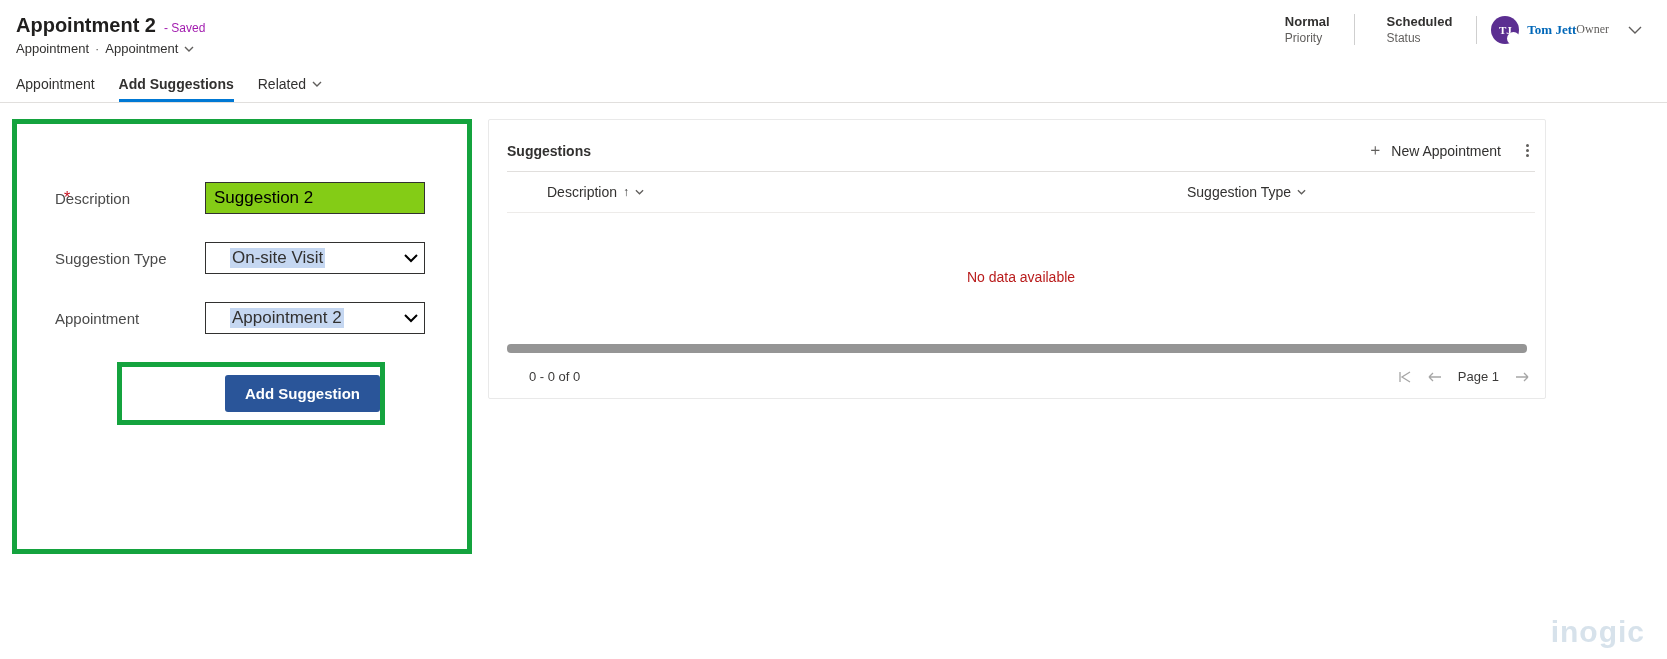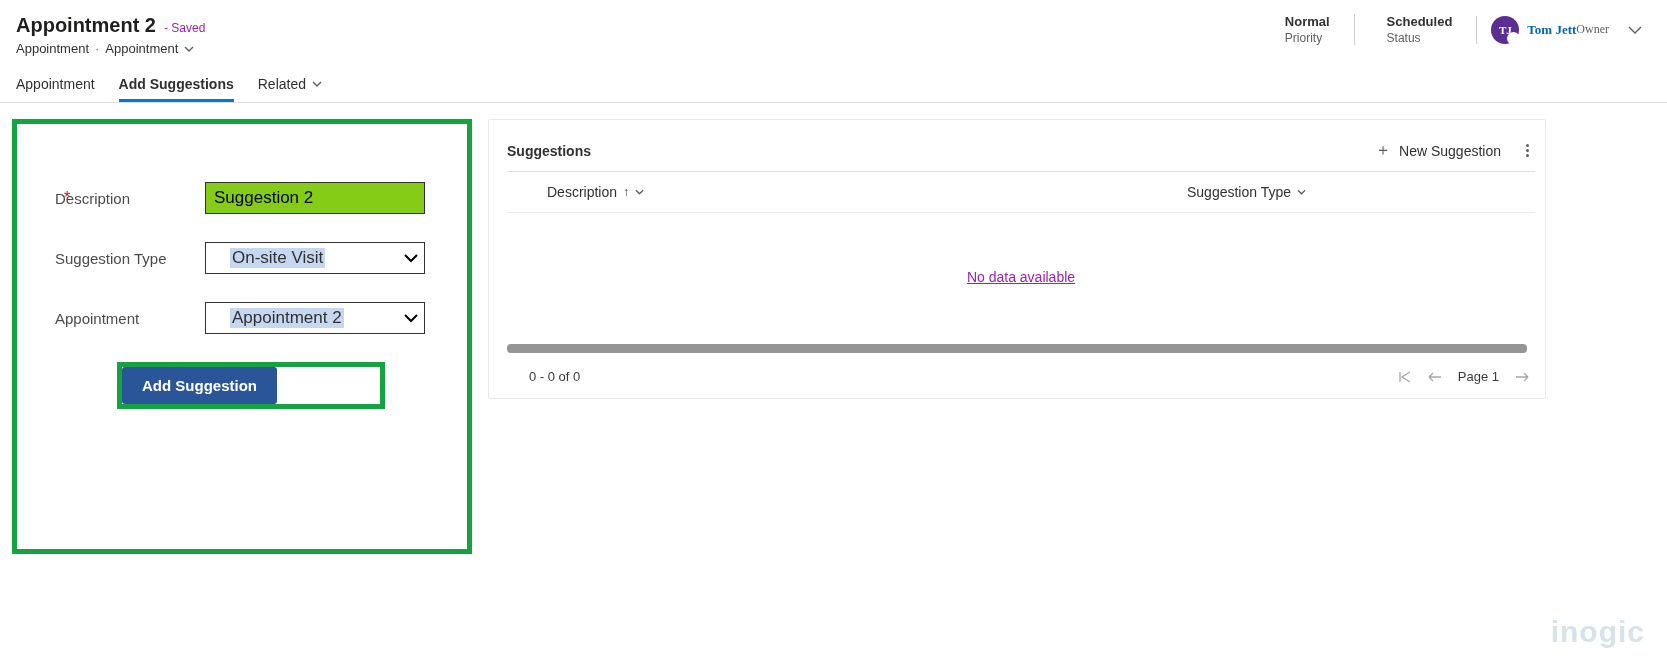--- a/index.html
+++ b/index.html
@@ -102,22 +102,22 @@
   .sel-val-hl{ background: #c5d7f1; padding: 0 2px;}
   .sel-caret{
     position:absolute; right:6px; top:50%; transform:translateY(-50%);
     pointer-events:none;
   }
 
   .btn-highlight{
     border:5px solid #14a33e;
     width:268px;
     margin-left:100px;
-    display:flex; justify-content:flex-start;
-    padding:0 0;
+    display:flex; justify-content:flex-end;
+    padding:8px 0;
   }
   .add-btn{
     background:#2a5599;
     color:#fff;
     border:none;
     border-radius:3px;
     font-size:15px;
     font-weight:600;
     padding:10px 20px;
     cursor:pointer;
@@ -150,21 +150,21 @@
     display:flex; align-items:center;
     padding:12px 0 12px 40px;
     border-bottom:1px solid #edebe9;
     color:#323130; font-size:14px;
   }
   .col-desc{ width:640px; display:flex; align-items:center; gap:6px;}
   .col-type{ flex:1; display:flex; align-items:center; gap:6px;}
   .sort-arrow{ font-size:12px;}
   .col-caret{ color:#605e5c; font-size:11px;}
 
-  .grid-body{ flex:1; display:flex; align-items:center; justify-content:center; min-height:90px; color:#a21caf;text-decoration:underline;}
+  .grid-body{ flex:1; display:flex; align-items:center; justify-content:center; min-height:90px; color:#b91c1c;}
   .h-scroll{ height:9px; background:#959595; border-radius:4px; margin:4px 8px 6px 0;}
 
   .grid-footer{
     display:flex; align-items:center; justify-content:space-between;
     padding:10px 6px 6px 22px;
     color:#3b3a39; font-size:13px;
   }
   .pager{ display:flex; align-items:center; gap:16px; color:#8a8886;}
   .pager .page-lbl{ color:#3b3a39;}
   .pager-btn{ cursor:pointer; font-size:15px;}
@@ -279,21 +279,21 @@
       <button class="add-btn">Add Suggestion</button>
     </div>
   </div>
 
   <div class="grid-panel">
     <div class="grid-header">
       <span class="grid-title">Suggestions</span>
       <div class="grid-actions">
         <div class="new-sug-btn">
           <span class="plus-ic">＋</span>
-          <span>New Suggestion</span>
+          <span>New Appointment</span>
         </div>
         <div class="kebab">
           <span></span>
             <span></span>
             <span></span>
         </div>
       </div>
     </div>
 
     <div class="grid-cols">

